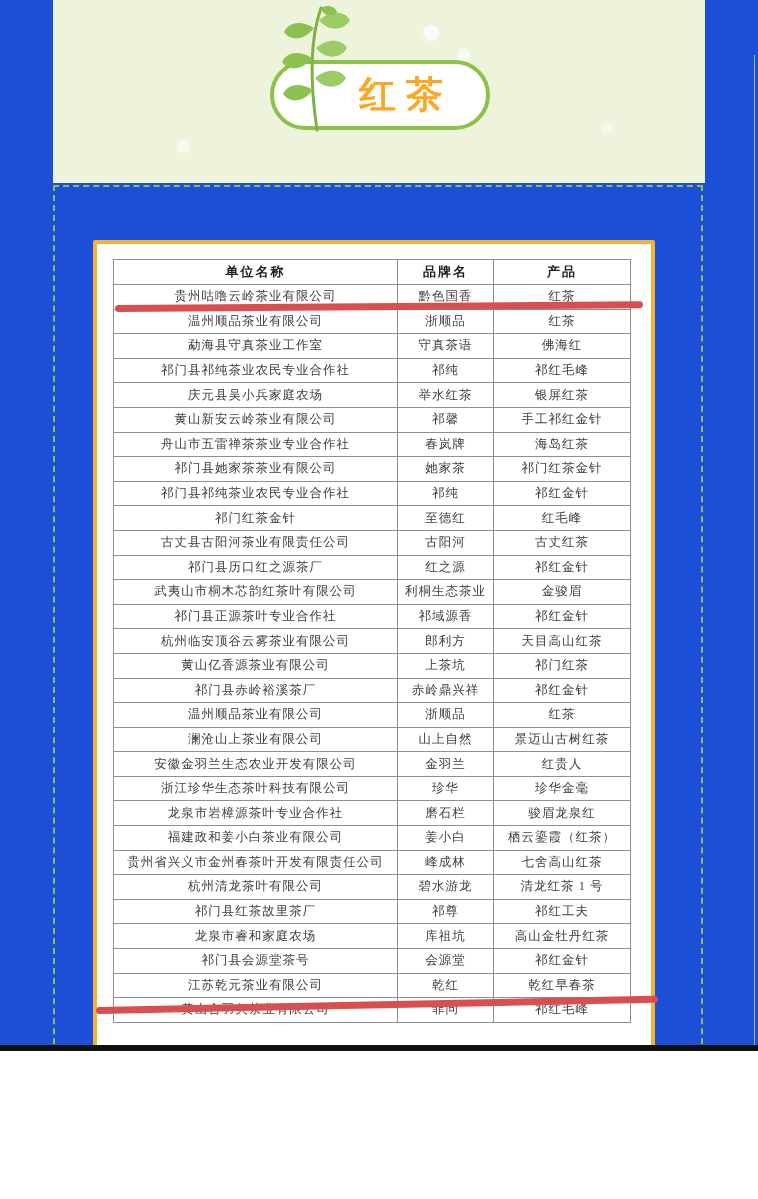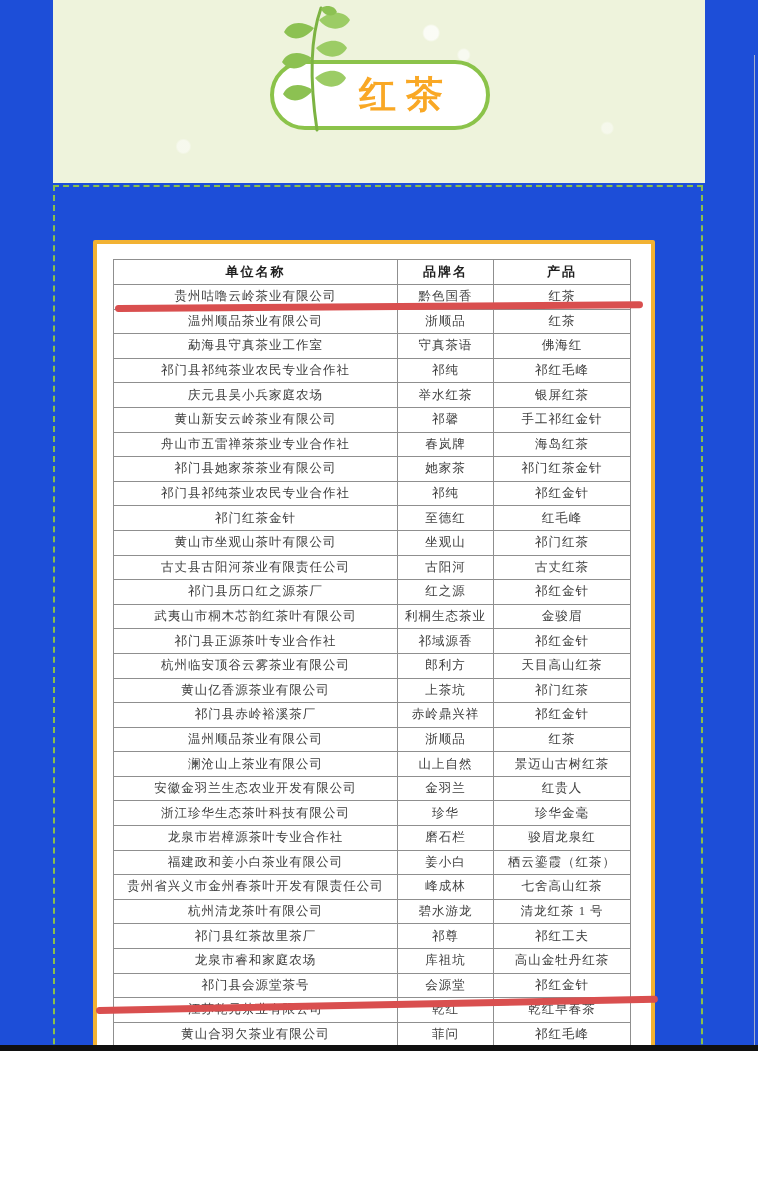--- a/index.html
+++ b/index.html
@@ -185,25 +185,20 @@
             <td>祁门县祁纯茶业农民专业合作社</td>
             <td>祁纯</td>
             <td>祁红金针</td>
           </tr>
           <tr>
             <td>祁门红茶金针</td>
             <td>至德红</td>
             <td>红毛峰</td>
           </tr>
           <tr>
-            <td>黄山市坐观山茶叶有限公司</td>
-            <td>坐观山</td>
-            <td>祁门红茶</td>
-          </tr>
-          <tr>
             <td>古丈县古阳河茶业有限责任公司</td>
             <td>古阳河</td>
             <td>古丈红茶</td>
           </tr>
           <tr>
             <td>祁门县历口红之源茶厂</td>
             <td>红之源</td>
             <td>祁红金针</td>
           </tr>
           <tr>

